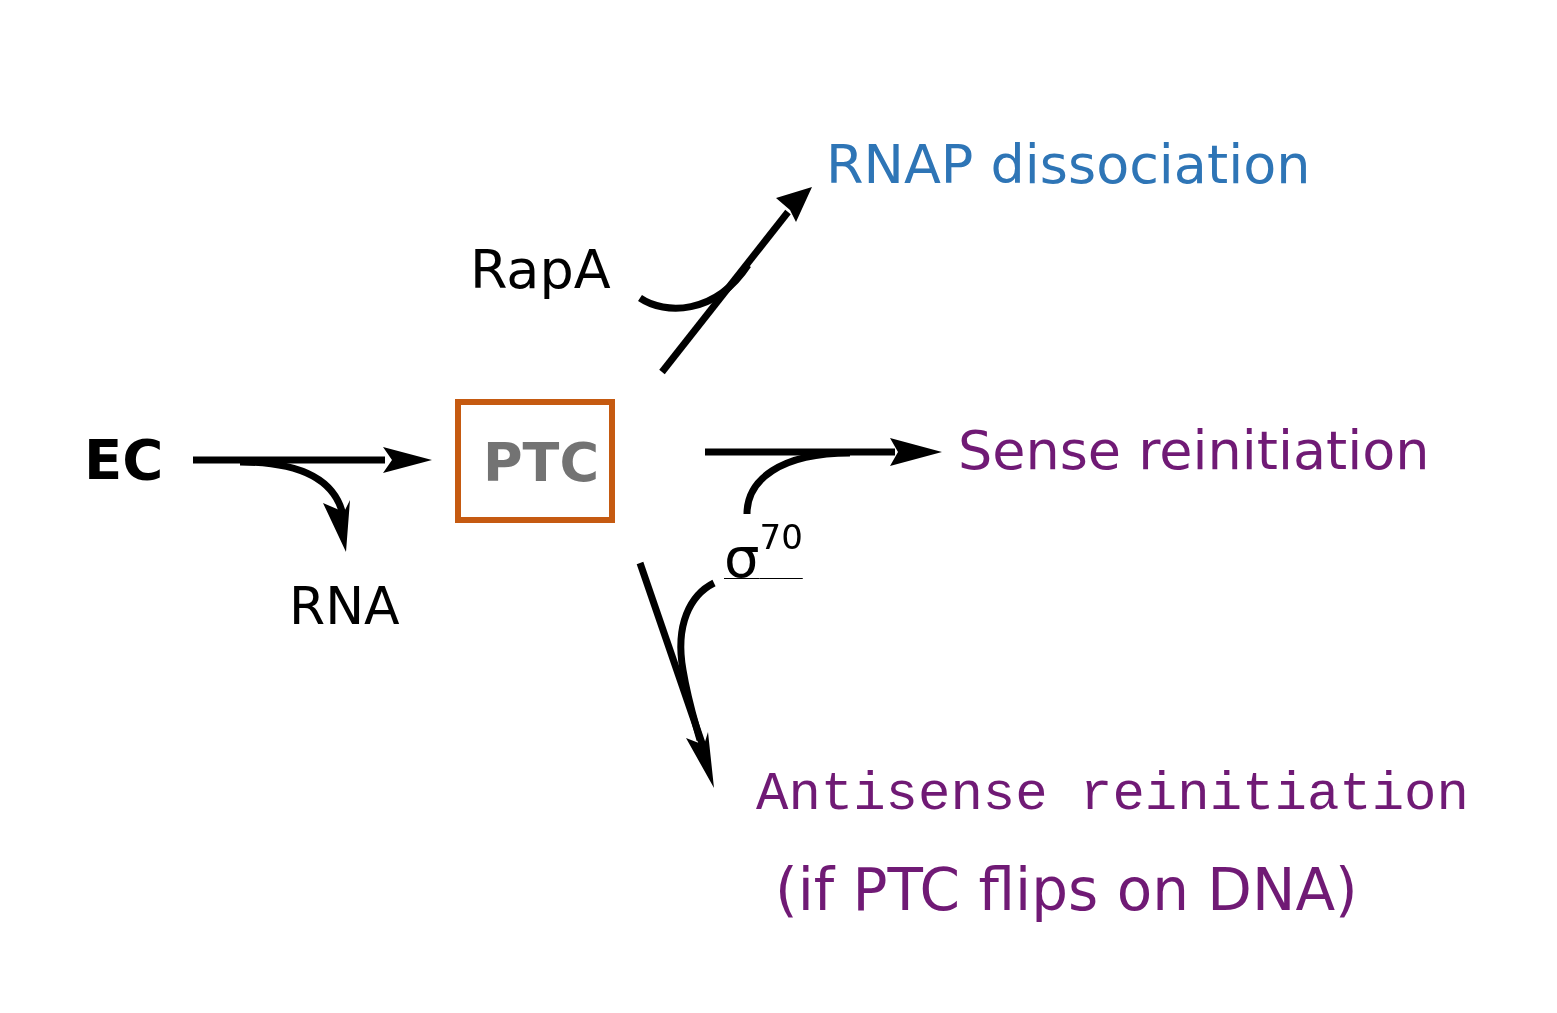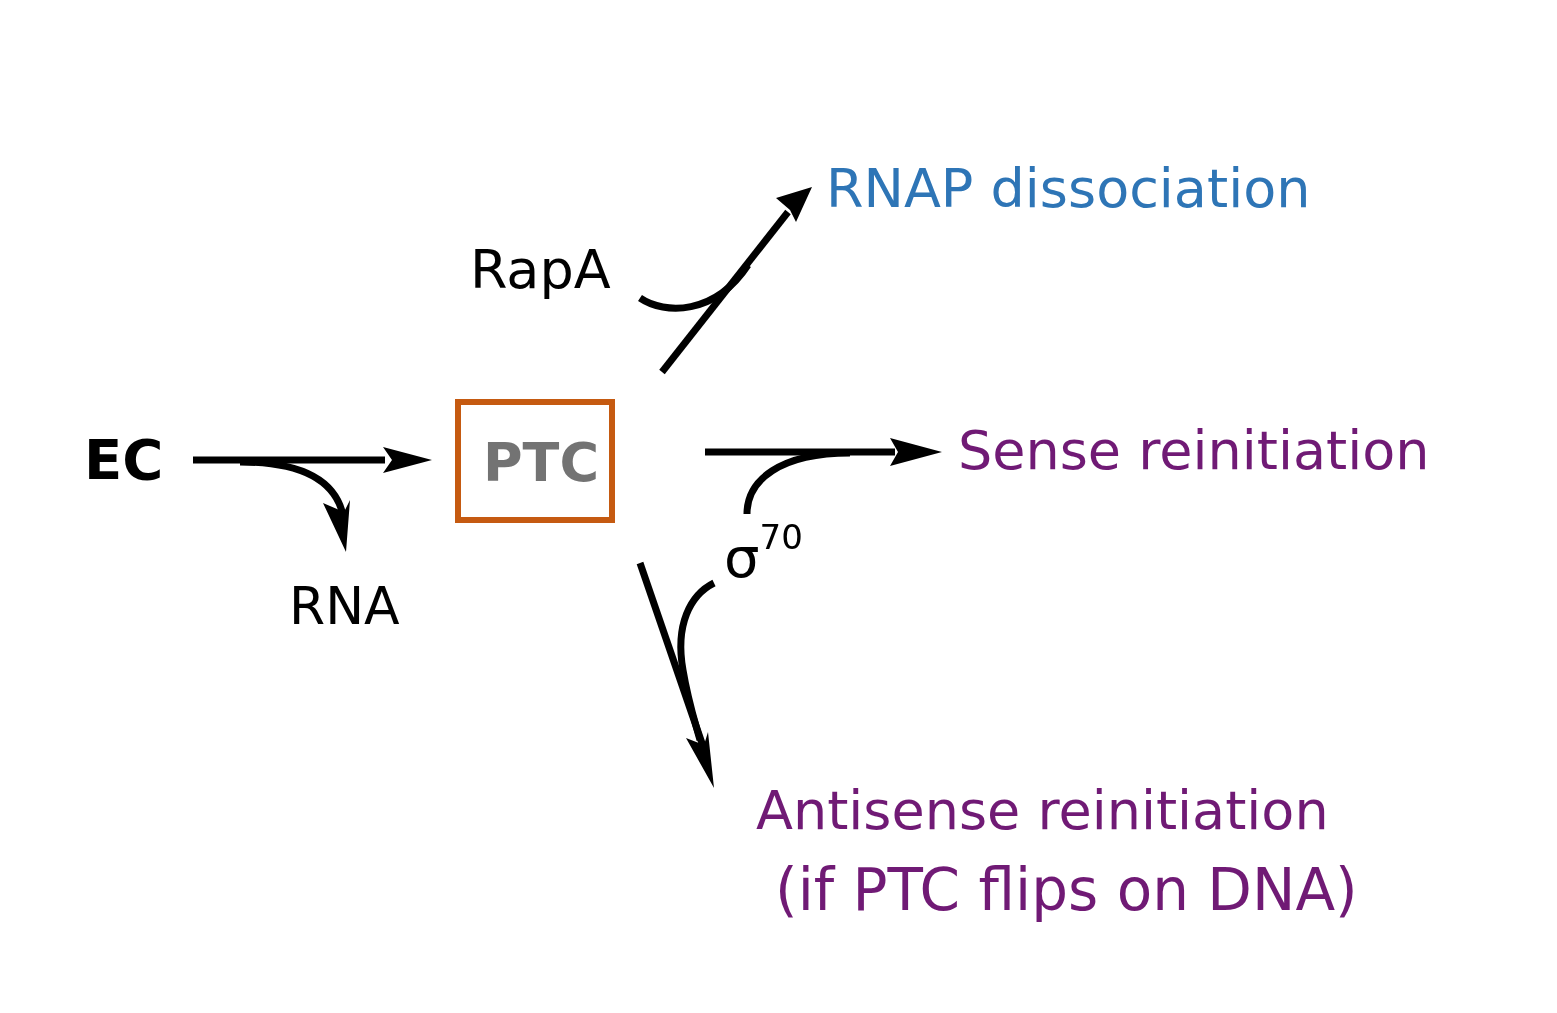--- a/index.html
+++ b/index.html
@@ -61,20 +61,20 @@
 </svg>
 
 <div class="lbl black" style="left:84px; top:432px; font-size:56px; font-weight:bold;">EC</div>
 <div class="lbl black" style="left:289px; top:580px; font-size:52px;">RNA</div>
 
 <div class="ptc-box"></div>
 <div class="lbl orange" style="left:483px; top:436px; font-size:54px; font-weight:bold;">PTC</div>
 
 <div class="lbl black" style="left:470px; top:243px; font-size:54px;">RapA</div>
 
-<div class="lbl black" style="left:724px; top:530px;">
+<div class="lbl black" style="left:724px; top:530px;text-decoration:underline;">
   <span style="font-size:56px;">σ</span><span style="font-size:34px; position:relative; top:-28px;">70</span>
 </div>
 
-<div class="lbl blue" style="left:826px; top:138px; font-size:54px;margin-top:24px;">RNAP dissociation</div>
+<div class="lbl blue" style="left:826px; top:138px; font-size:54px;">RNAP dissociation</div>
 <div class="lbl green" style="left:958px; top:424px; font-size:54px;">Sense reinitiation</div>
-<div class="lbl green" style="left:756px; top:784px; font-size:54px;">Antisense reinitiation</div>
+<div class="lbl green" style="left:756px; top:768px; font-size:54px;font-family:Liberation Mono, monospace;">Antisense reinitiation</div>
 <div class="lbl green" style="left:775px; top:861px; font-size:58px;">(if PTC flips on DNA)</div>
 
 </body></html>

